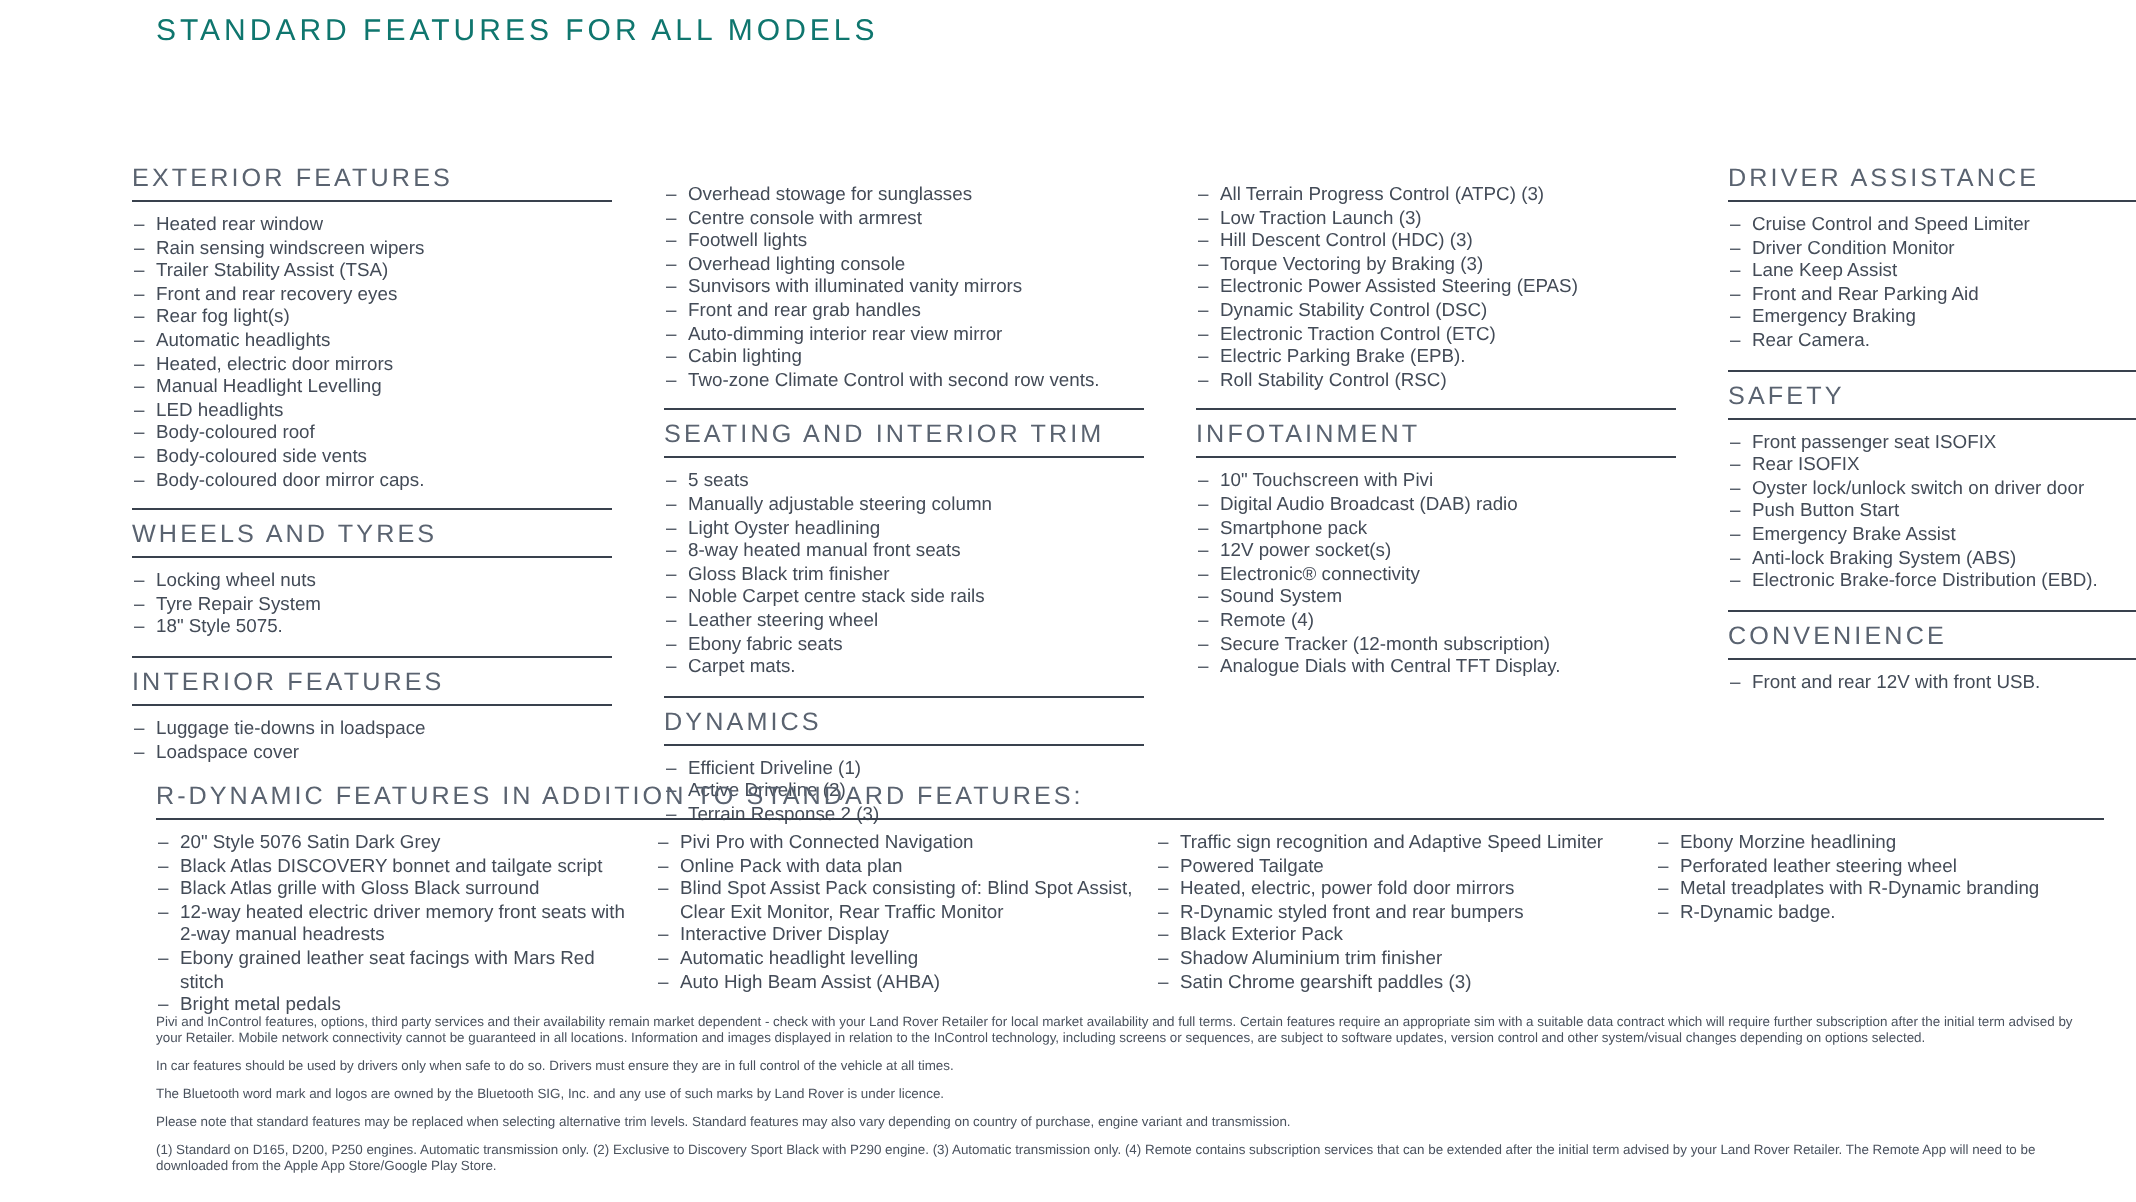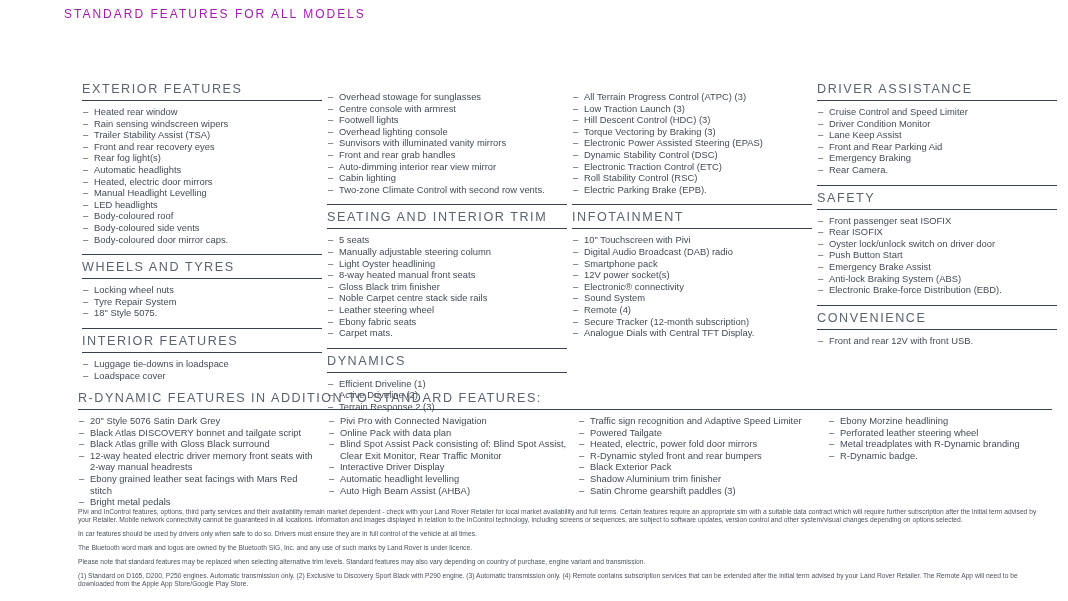--- a/index.html
+++ b/index.html
@@ -8,36 +8,36 @@
     background: #ffffff;
     font-family: "Liberation Sans", sans-serif;
     color: #3e4651;
     overflow: hidden;
   }
   .page { position: relative; width: 1068px; height: 601px; padding: 0; }
 
   
   .page-title {
     position: absolute;
-    left: 64px; top: 7px;
-    font-size: 12px;
+    left: 78px; top: 7px;
+    font-size: 15px;
     letter-spacing: 2.0px;
     font-weight: 400;
-    color: #a21caf;
+    color: #0f766e;
     white-space: nowrap;
   }
 
   
   .cols {
     position: absolute;
-    left: 82px; top: 82px;
+    left: 66px; top: 82px;
     width: 974px;
     display: grid;
     grid-template-columns: 240px 240px 240px 240px;
-    column-gap: 5px;
+    column-gap: 26px;
     align-items: start;
   }
   .col { width: 240px; }
 
   .sec-title {
     font-size: 12.6px;
     letter-spacing: 1.55px;
     color: #5a6370;
     font-weight: 400;
     white-space: nowrap;
@@ -204,22 +204,22 @@
     <div class="col">
       <div>
         <ul class="feat headless">
             <li>All Terrain Progress Control (ATPC) (3)</li>
             <li>Low Traction Launch (3)</li>
             <li>Hill Descent Control (HDC) (3)</li>
             <li>Torque Vectoring by Braking (3)</li>
             <li>Electronic Power Assisted Steering (EPAS)</li>
             <li>Dynamic Stability Control (DSC)</li>
             <li>Electronic Traction Control (ETC)</li>
+            <li>Electric Parking Brake (EPB).</li>
             <li>Roll Stability Control (RSC)</li>
-            <li>Electric Parking Brake (EPB).</li>
           </ul>
       </div>
       <div>
         <hr class="rule top">
         <div class="sec-title">INFOTAINMENT</div>
         <hr class="rule">
         <ul class="feat">
             <li>10" Touchscreen with Pivi</li>
             <li>Digital Audio Broadcast (DAB) radio</li>
             <li>Smartphone pack</li>

